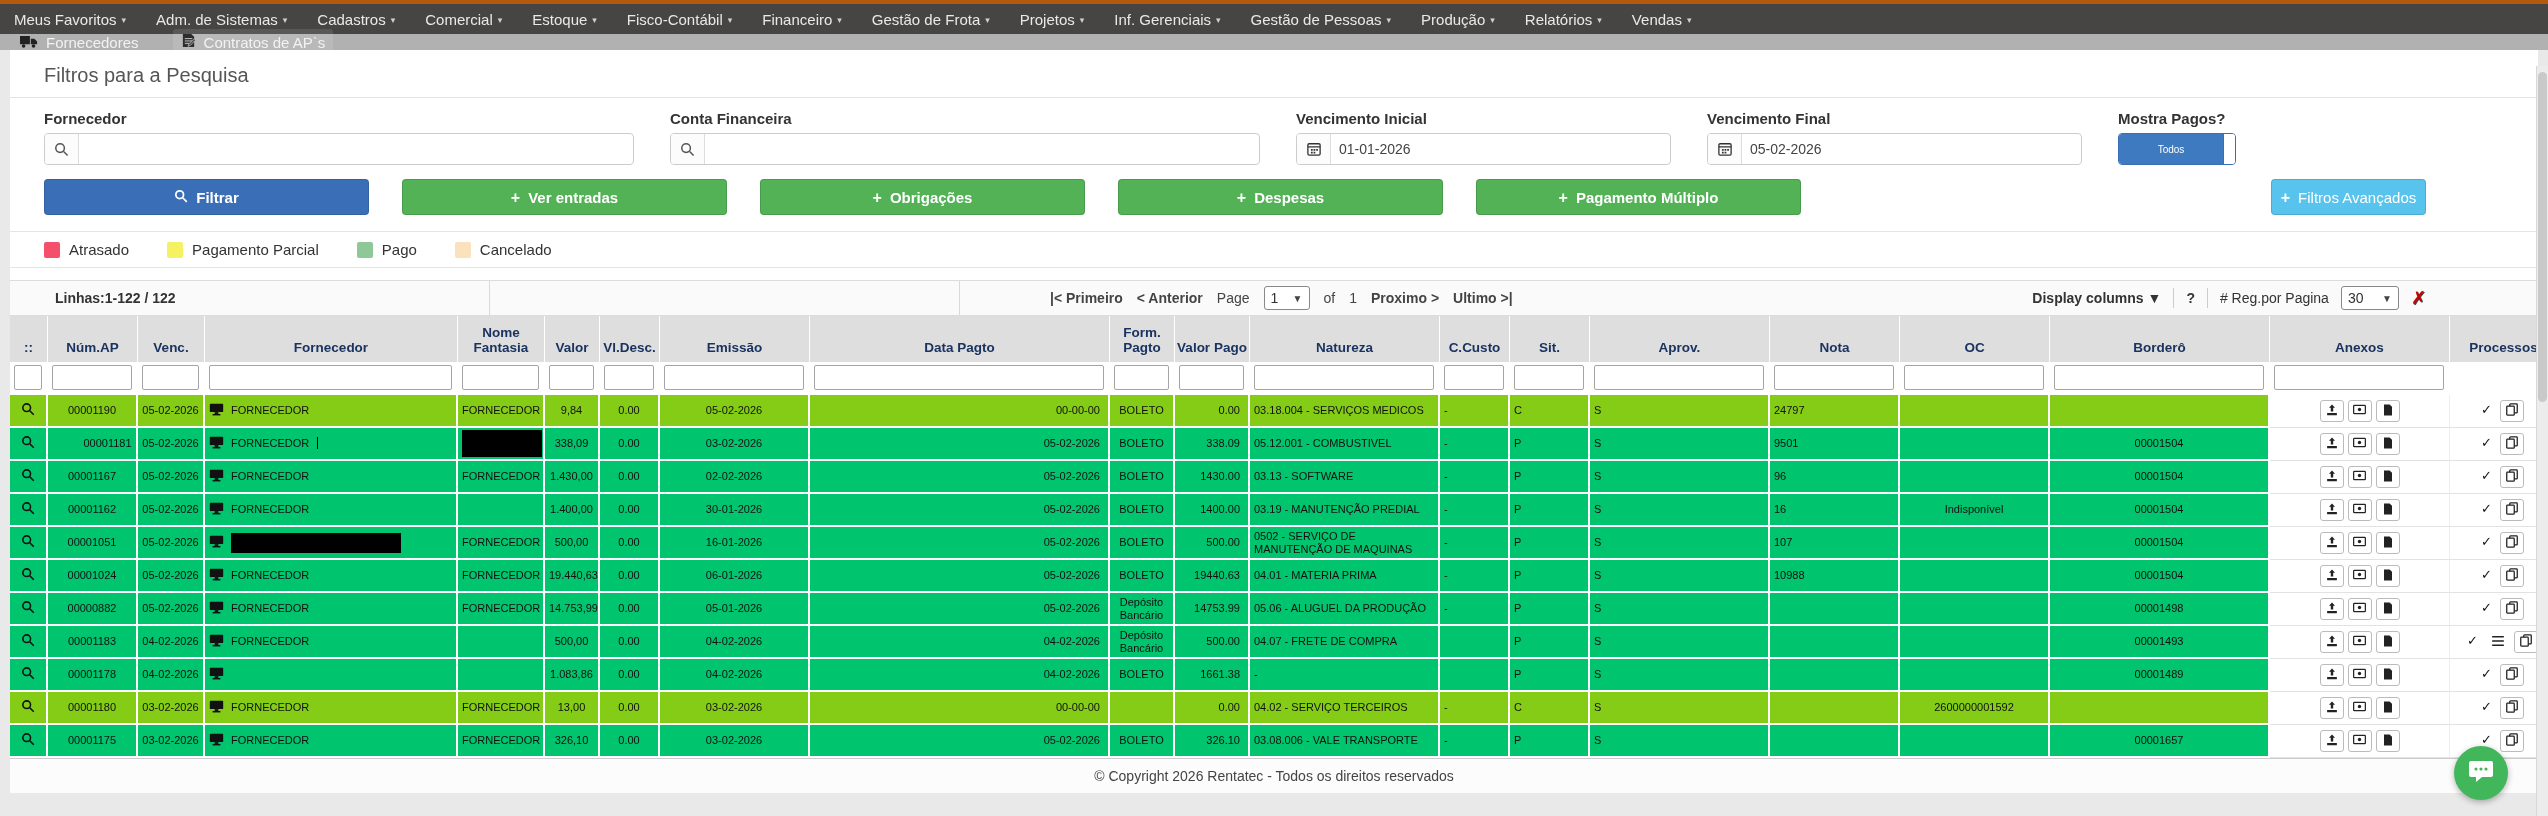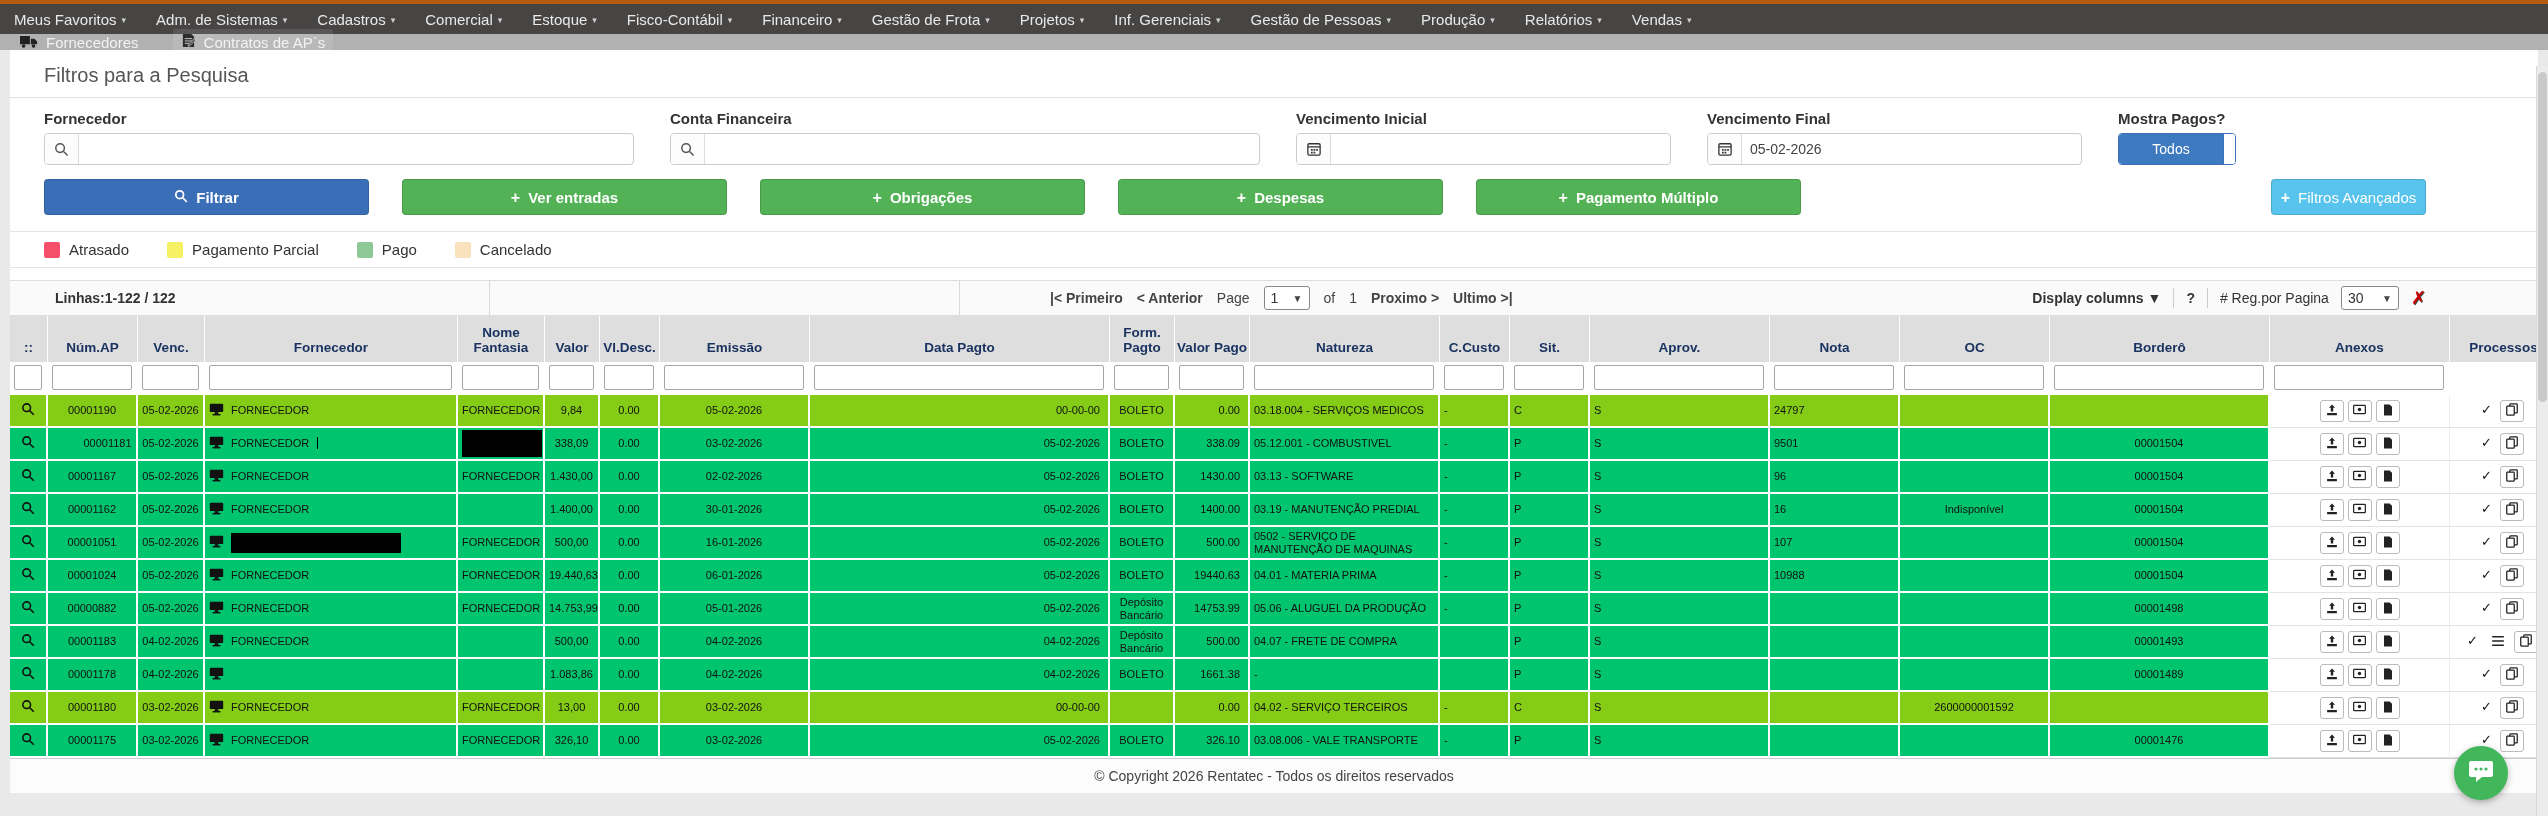--- a/index.html
+++ b/index.html
@@ -33,21 +33,21 @@
     border-bottom:1px solid #e3e3e3;
   }
   .filter-grid { display:flex; align-items:flex-end; padding:12px 34px 0 34px; gap:36px; }
   .field { display:flex; flex-direction:column; }
   .field-label { font-size:15px; font-weight:bold; color:#333; margin-bottom:6px; }
   .inputgrp { display:flex; align-items:stretch; border:1px solid #ccc; border-radius:4px; background:#fff; height:32px; overflow:hidden; }
   .inputgrp .addon { width:34px; display:flex; align-items:center; justify-content:center; border-right:1px solid #ddd; background:#fcfcfc; color:#555; }
   .inputgrp input { border:0; outline:0; flex:1; font-size:14px; color:#444; padding:0 8px; font-family:inherit; background:transparent; }
   .w590 { width:590px; } .w375 { width:375px; }
   .toggle { width:118px; height:32px; border:1px solid #3a6fb7; border-radius:4px; display:flex; overflow:hidden; cursor:pointer; }
-  .toggle .on { flex:1; background:#3e7ac0; color:#fff; font-size:14px; display:flex; align-items:center; justify-content:center; }
+  .toggle .on { flex:1; background:#3e7ac0; color:#fff; font-size:10px; display:flex; align-items:center; justify-content:center; }
   .toggle .knob { width:12px; background:#fff; border-left:1px solid #3a6fb7; }
 
   .actions { display:flex; align-items:center; padding:14px 34px 0 34px; gap:33px; }
   .btn {
     height:36px; border-radius:4px; color:#fff; font-size:15px; font-weight:bold;
     display:flex; align-items:center; justify-content:center; gap:8px; cursor:pointer;
     width:325px; border:1px solid rgba(0,0,0,0.12);
   }
   .btn.small { width:155px; margin-left:auto; margin-right:78px; font-weight:normal; }
   .btn .bicon { font-weight:bold; font-size:16px; line-height:1; }
@@ -234,20 +234,21 @@
     <div class="field">
       <span class="field-label">Vencimento Inicial</span>
       <div class="inputgrp w375">
         <span class="addon">
           <svg width="14" height="14" viewBox="0 0 16 16">
               <rect x="1" y="2" width="14" height="13" rx="1.5" fill="none" stroke="#333" stroke-width="1.5"></rect>
               <path d="M1 5.5h14" stroke="#333" stroke-width="1.5"></path>
               <path d="M4.5 8h2v2h-2z M7.5 8h2v2h-2z M10.5 8h2v2h-2z M4.5 11h2v2h-2z M7.5 11h2v2h-2z" fill="#333"></path>
             </svg>
         </span>
+        <input value="01-01-2026" style="">
       </div>
     </div>
     <div class="field">
       <span class="field-label">Vencimento Final</span>
       <div class="inputgrp w375">
         <span class="addon">
           <svg width="14" height="14" viewBox="0 0 16 16">
               <rect x="1" y="2" width="14" height="13" rx="1.5" fill="none" stroke="#333" stroke-width="1.5"></rect>
               <path d="M1 5.5h14" stroke="#333" stroke-width="1.5"></path>
               <path d="M4.5 8h2v2h-2z M7.5 8h2v2h-2z M10.5 8h2v2h-2z M4.5 11h2v2h-2z M7.5 11h2v2h-2z" fill="#333"></path>
@@ -973,21 +974,21 @@
             <td class="colored" style="text-align: center;">03-02-2026</td>
             <td class="colored" style="text-align: right; padding-right: 8px;">05-02-2026</td>
             <td class="colored" style="text-align: center;">BOLETO</td>
             <td class="colored" style="text-align: right; padding-right: 8px;">326.10</td>
             <td class="colored nat" style="text-align: left;">03.08.006 - VALE TRANSPORTE</td>
             <td class="colored" style="text-align: left;">-</td>
             <td class="colored" style="text-align: left;">P</td>
             <td class="colored" style="text-align: left;">S</td>
             <td class="colored" style="text-align: left;"></td>
             <td class="colored" style="text-align: center;"></td>
-            <td class="colored" style="text-align: center;">00001476</td>
+            <td class="colored" style="text-align: center;">00001657</td>
             <td class="white" style="text-align: center;"><span class="icon-btn">
                 <span><svg width="12" height="12" viewBox="0 0 16 16">
                     <path d="M8 0.5l4 4.5H9.6v5H6.4V5H4z" fill="#222"></path>
                     <path d="M1.5 12h13v3h-13z" fill="#222"></path>
                   </svg></span>
               </span><span class="icon-btn">
                 <span><svg width="13" height="11" viewBox="0 0 16 12">
                     <rect x="0.8" y="0.8" width="14.4" height="10.4" rx="1" fill="none" stroke="#222" stroke-width="1.5"></rect>
                     <circle cx="8" cy="6" r="2.1" fill="#222"></circle>
                   </svg></span>

